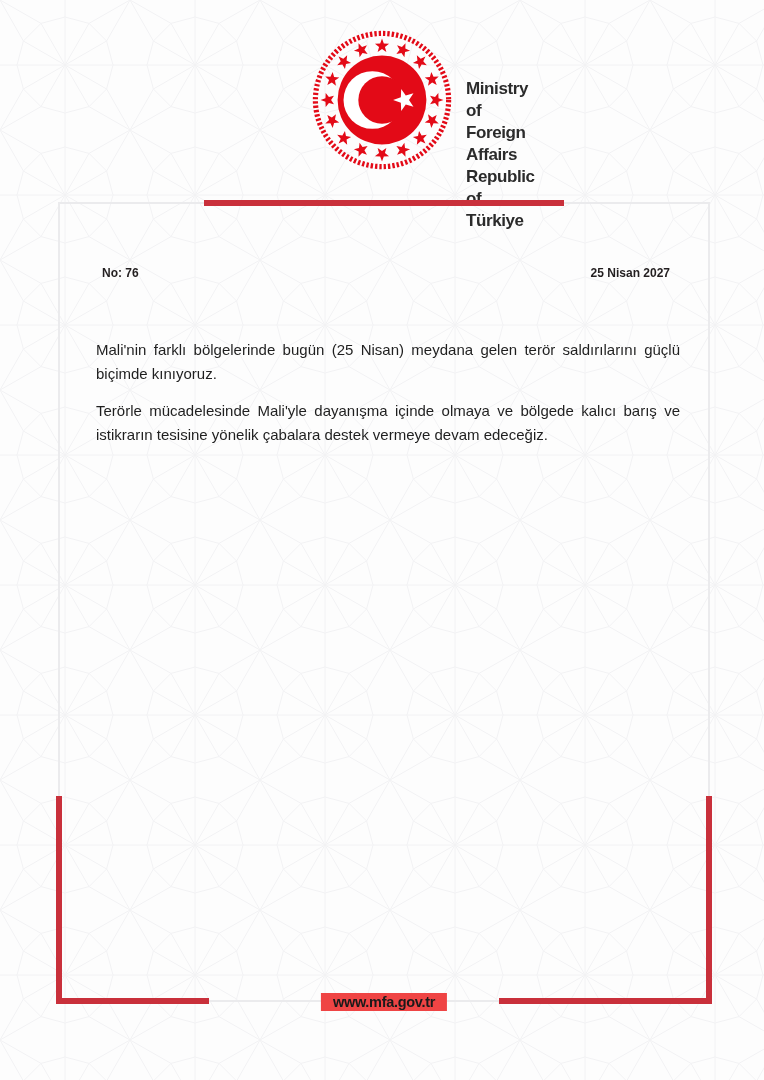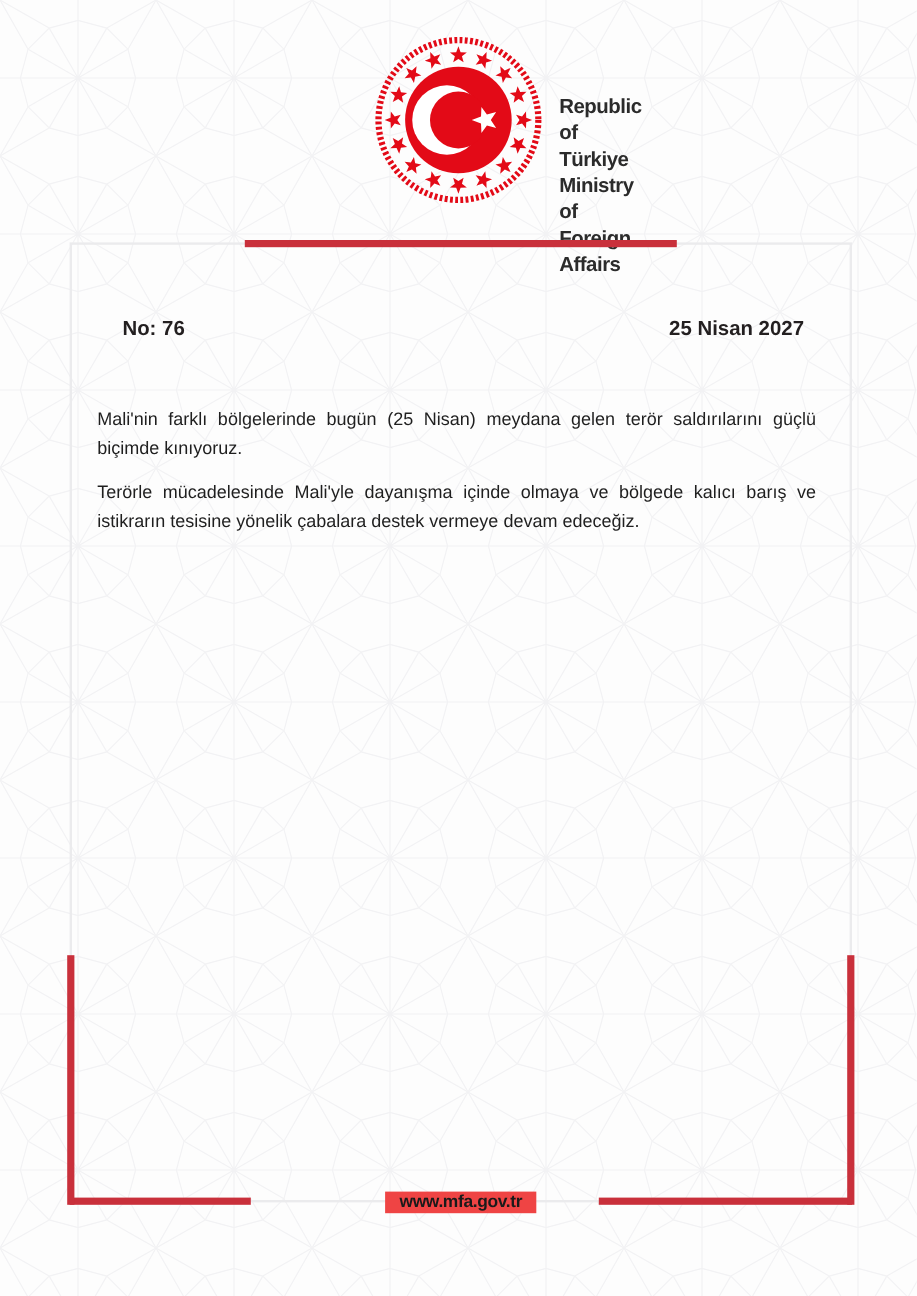--- a/index.html
+++ b/index.html
@@ -29,23 +29,23 @@
   .corner-bl-v{left:-4px;bottom:-4px;width:6px;height:208px;}
   .corner-br-v{right:-4px;bottom:-4px;width:6px;height:208px;}
 
   .doc-title{
     margin:40px 20px 0;text-align:center;
     font-size:17.5px;font-weight:bold;line-height:22px;letter-spacing:0;
   }
   .meta-row{
     display:flex;justify-content:space-between;
     margin:60px 38px 0 42px;
-    font-size:17px;font-weight:bold;line-height:19px;
+    font-size:12px;font-weight:bold;line-height:19px;
   }
-  .bodytext{margin:55px 28px 0 21px;}
+  .bodytext{margin:55px 28px 0 36px;}
   .bodytext p{
     margin:0 0 13px 0;
     font-size:15px;line-height:24px;text-align:justify;color:#1f1f1f;
   }
   .site-label{
     position:absolute;left:50%;bottom:-11px;transform:translateX(-50%);
     background:#ef4444;padding:1px 12px;white-space:nowrap;
     font-size:14.5px;font-weight:bold;letter-spacing:-0.3px;color:#1a1a1a;
   }
 </style>
@@ -98,22 +98,22 @@
 
       <circle cx="100" cy="100" r="60" fill="#e30a17"></circle>
       <circle cx="87" cy="100" r="39" fill="#ffffff"></circle>
       <circle cx="100" cy="100" r="32" fill="#e30a17"></circle>
       <use href="#rs" transform="translate(130 100) rotate(-90) scale(1.55)" fill="#ffffff" style="fill:#ffffff"></use>
       <path d="M115,100 L125.46,96.17 L125.94,85.26 L132.11,93.81 L142.54,90.89 L136.49,100 L142.54,109.11 L132.11,106.19 L125.94,114.74 L125.46,103.83 Z" fill="#ffffff"></path>
     </svg>
   </div>
 
   <div class="org org-right">
+    <div>Ministry of Foreign Affairs</div>
     <div>Republic of Türkiye</div>
-    <div>Ministry of Foreign Affairs</div>
   </div>
 </header>
 
 <main class="frame layer">
   <div class="accent bar-top"></div>
   <div class="accent corner-bl-h"></div>
   <div class="accent corner-bl-v"></div>
   <div class="accent corner-br-h"></div>
   <div class="accent corner-br-v"></div>
 

